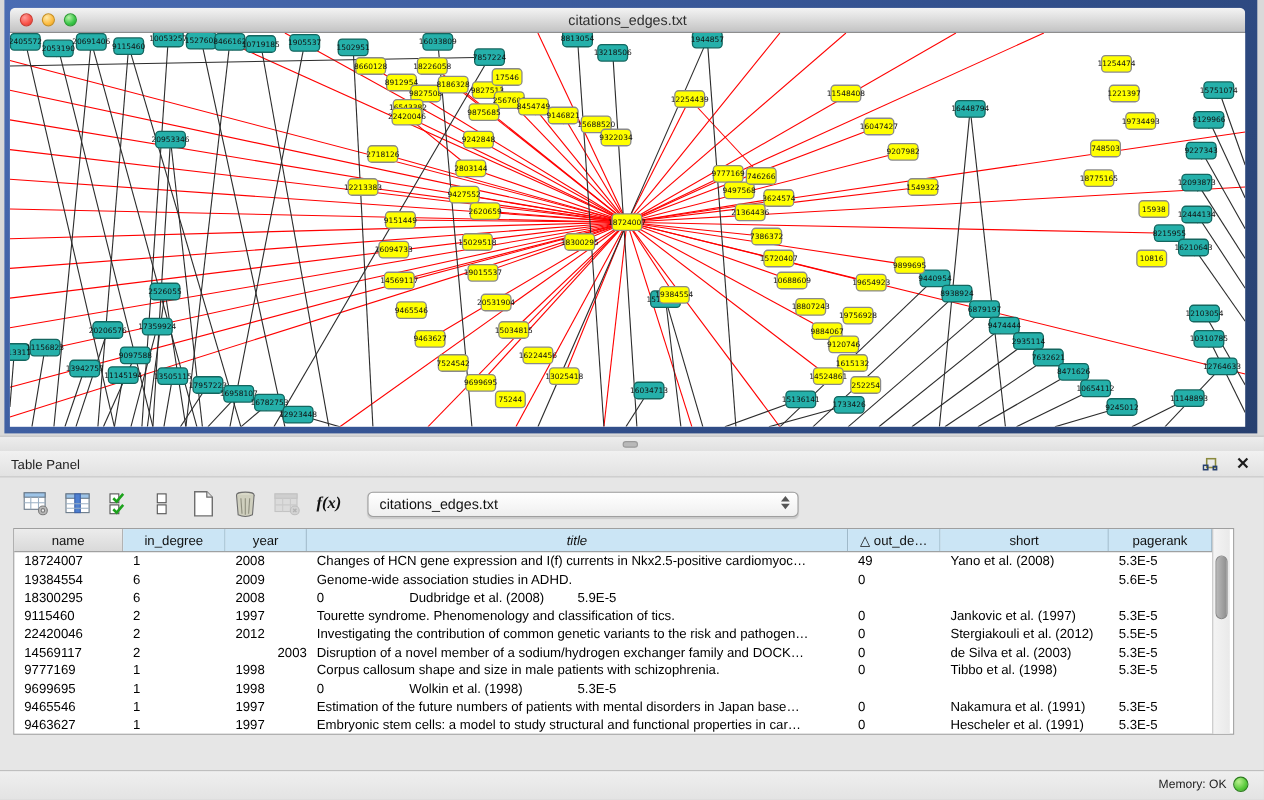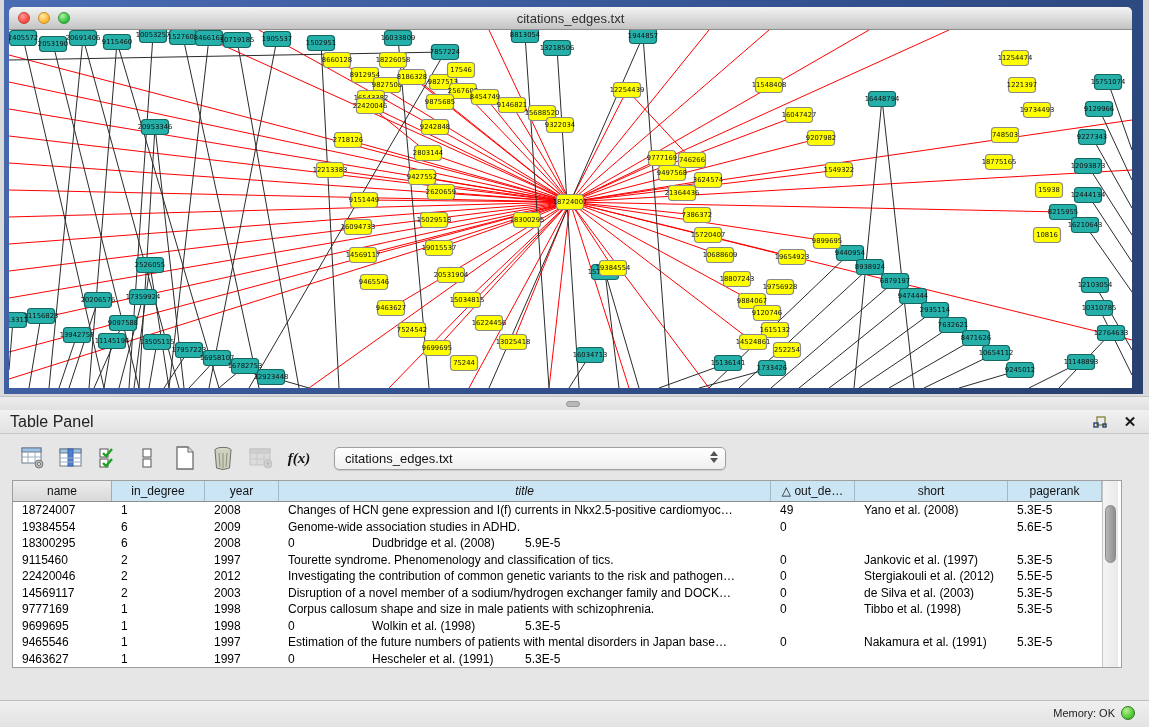--- a/index.html
+++ b/index.html
@@ -25,21 +25,21 @@
 
   
   #divider { position:absolute; left:0; top:396px; width:1149px; height:14px; background:linear-gradient(#ededed,#e0e0e0); border-top:1px solid #c2c2c2; }
   #divider-handle { position:absolute; left:566px; top:4px; width:14px; height:6px; border-radius:3px;
      background:#b9b9b9; border:1px solid #9a9a9a; }
 
   
   #table-panel { position:absolute; left:0; top:410px; width:1149px; height:290px; background:#e6e6e6; }
   #panel-header { position:relative; height:24px; background:linear-gradient(#f1f1f1,#e2e2e2); border-bottom:1px solid #c6c6c6;
      display:flex; align-items:center; }
-  #panel-title { margin-left:10px; font-size:16px; color:#222; }
+  #panel-title { margin-left:10px; font-size:12px; color:#222; }
   #panel-header-buttons { position:absolute; right:10px; top:3px; display:flex; gap:12px; align-items:center; }
   .hdr-btn { width:18px; height:18px; display:flex; align-items:center; justify-content:center; cursor:default; }
   #close-x { font-size:15px; font-weight:bold; color:#1b1b1b; line-height:16px; }
 
   #panel-body { position:absolute; left:10px; top:30px; width:1129px; height:232px; background:#e6e6e6; }
 
   
   #tbl-toolbar { position:relative; height:36px; display:flex; align-items:center; gap:12px; padding-left:10px; }
   .tb-icon { width:26px; height:26px; display:flex; align-items:center; justify-content:center; }
   .tb-icon svg { display:block; }
@@ -875,21 +875,21 @@
                 <div class="tcell" style="width: 93px;">2</div>
                 <div class="tcell" style="width: 74px;">2012</div>
                 <div class="tcell" style="width: 492px;">Investigating the contribution of common genetic variants to the risk and pathogen…</div>
                 <div class="tcell" style="width: 84px;">0</div>
                 <div class="tcell" style="width: 153px;">Stergiakouli et al. (2012)</div>
                 <div class="tcell" style="width: 94px;">5.5E-5</div>
               </div>
               <div class="trow">
                 <div class="tcell" style="width: 99px;">14569117</div>
                 <div class="tcell" style="width: 93px;">2</div>
-                <div class="tcell" style="width: 74px;">2003</div>
+                <div class="tcell" style="width: 74px; text-align: right;">2003</div>
                 <div class="tcell" style="width: 492px;">Disruption of a novel member of a sodium/hydrogen exchanger family and DOCK…</div>
                 <div class="tcell" style="width: 84px;">0</div>
                 <div class="tcell" style="width: 153px;">de Silva et al. (2003)</div>
                 <div class="tcell" style="width: 94px;">5.3E-5</div>
               </div>
               <div class="trow">
                 <div class="tcell" style="width: 99px;">9777169</div>
                 <div class="tcell" style="width: 93px;">1</div>
                 <div class="tcell" style="width: 74px;">1998</div>
                 <div class="tcell" style="width: 492px;">Corpus callosum shape and size in male patients with schizophrenia.</div>
@@ -911,20 +911,21 @@
                 <div class="tcell" style="width: 74px;">1997</div>
                 <div class="tcell" style="width: 492px;">Estimation of the future numbers of patients with mental disorders in Japan base…</div>
                 <div class="tcell" style="width: 84px;">0</div>
                 <div class="tcell" style="width: 153px;">Nakamura et al. (1991)</div>
                 <div class="tcell" style="width: 94px;">5.3E-5</div>
               </div>
               <div class="trow">
                 <div class="tcell" style="width: 99px;">9463627</div>
                 <div class="tcell" style="width: 93px;">1</div>
                 <div class="tcell" style="width: 74px;">1997</div>
+                <div class="tcell" style="width: 492px;">Embryonic stem cells: a model to study structural and functional properties in car…</div>
                 <div class="tcell" style="width: 84px;">0</div>
                 <div class="tcell" style="width: 153px;">Hescheler et al. (1991)</div>
                 <div class="tcell" style="width: 94px;">5.3E-5</div>
               </div>
             </div>
         </div>
         <div id="vscroll">
           <div id="vthumb"></div>
         </div>
       </div>

